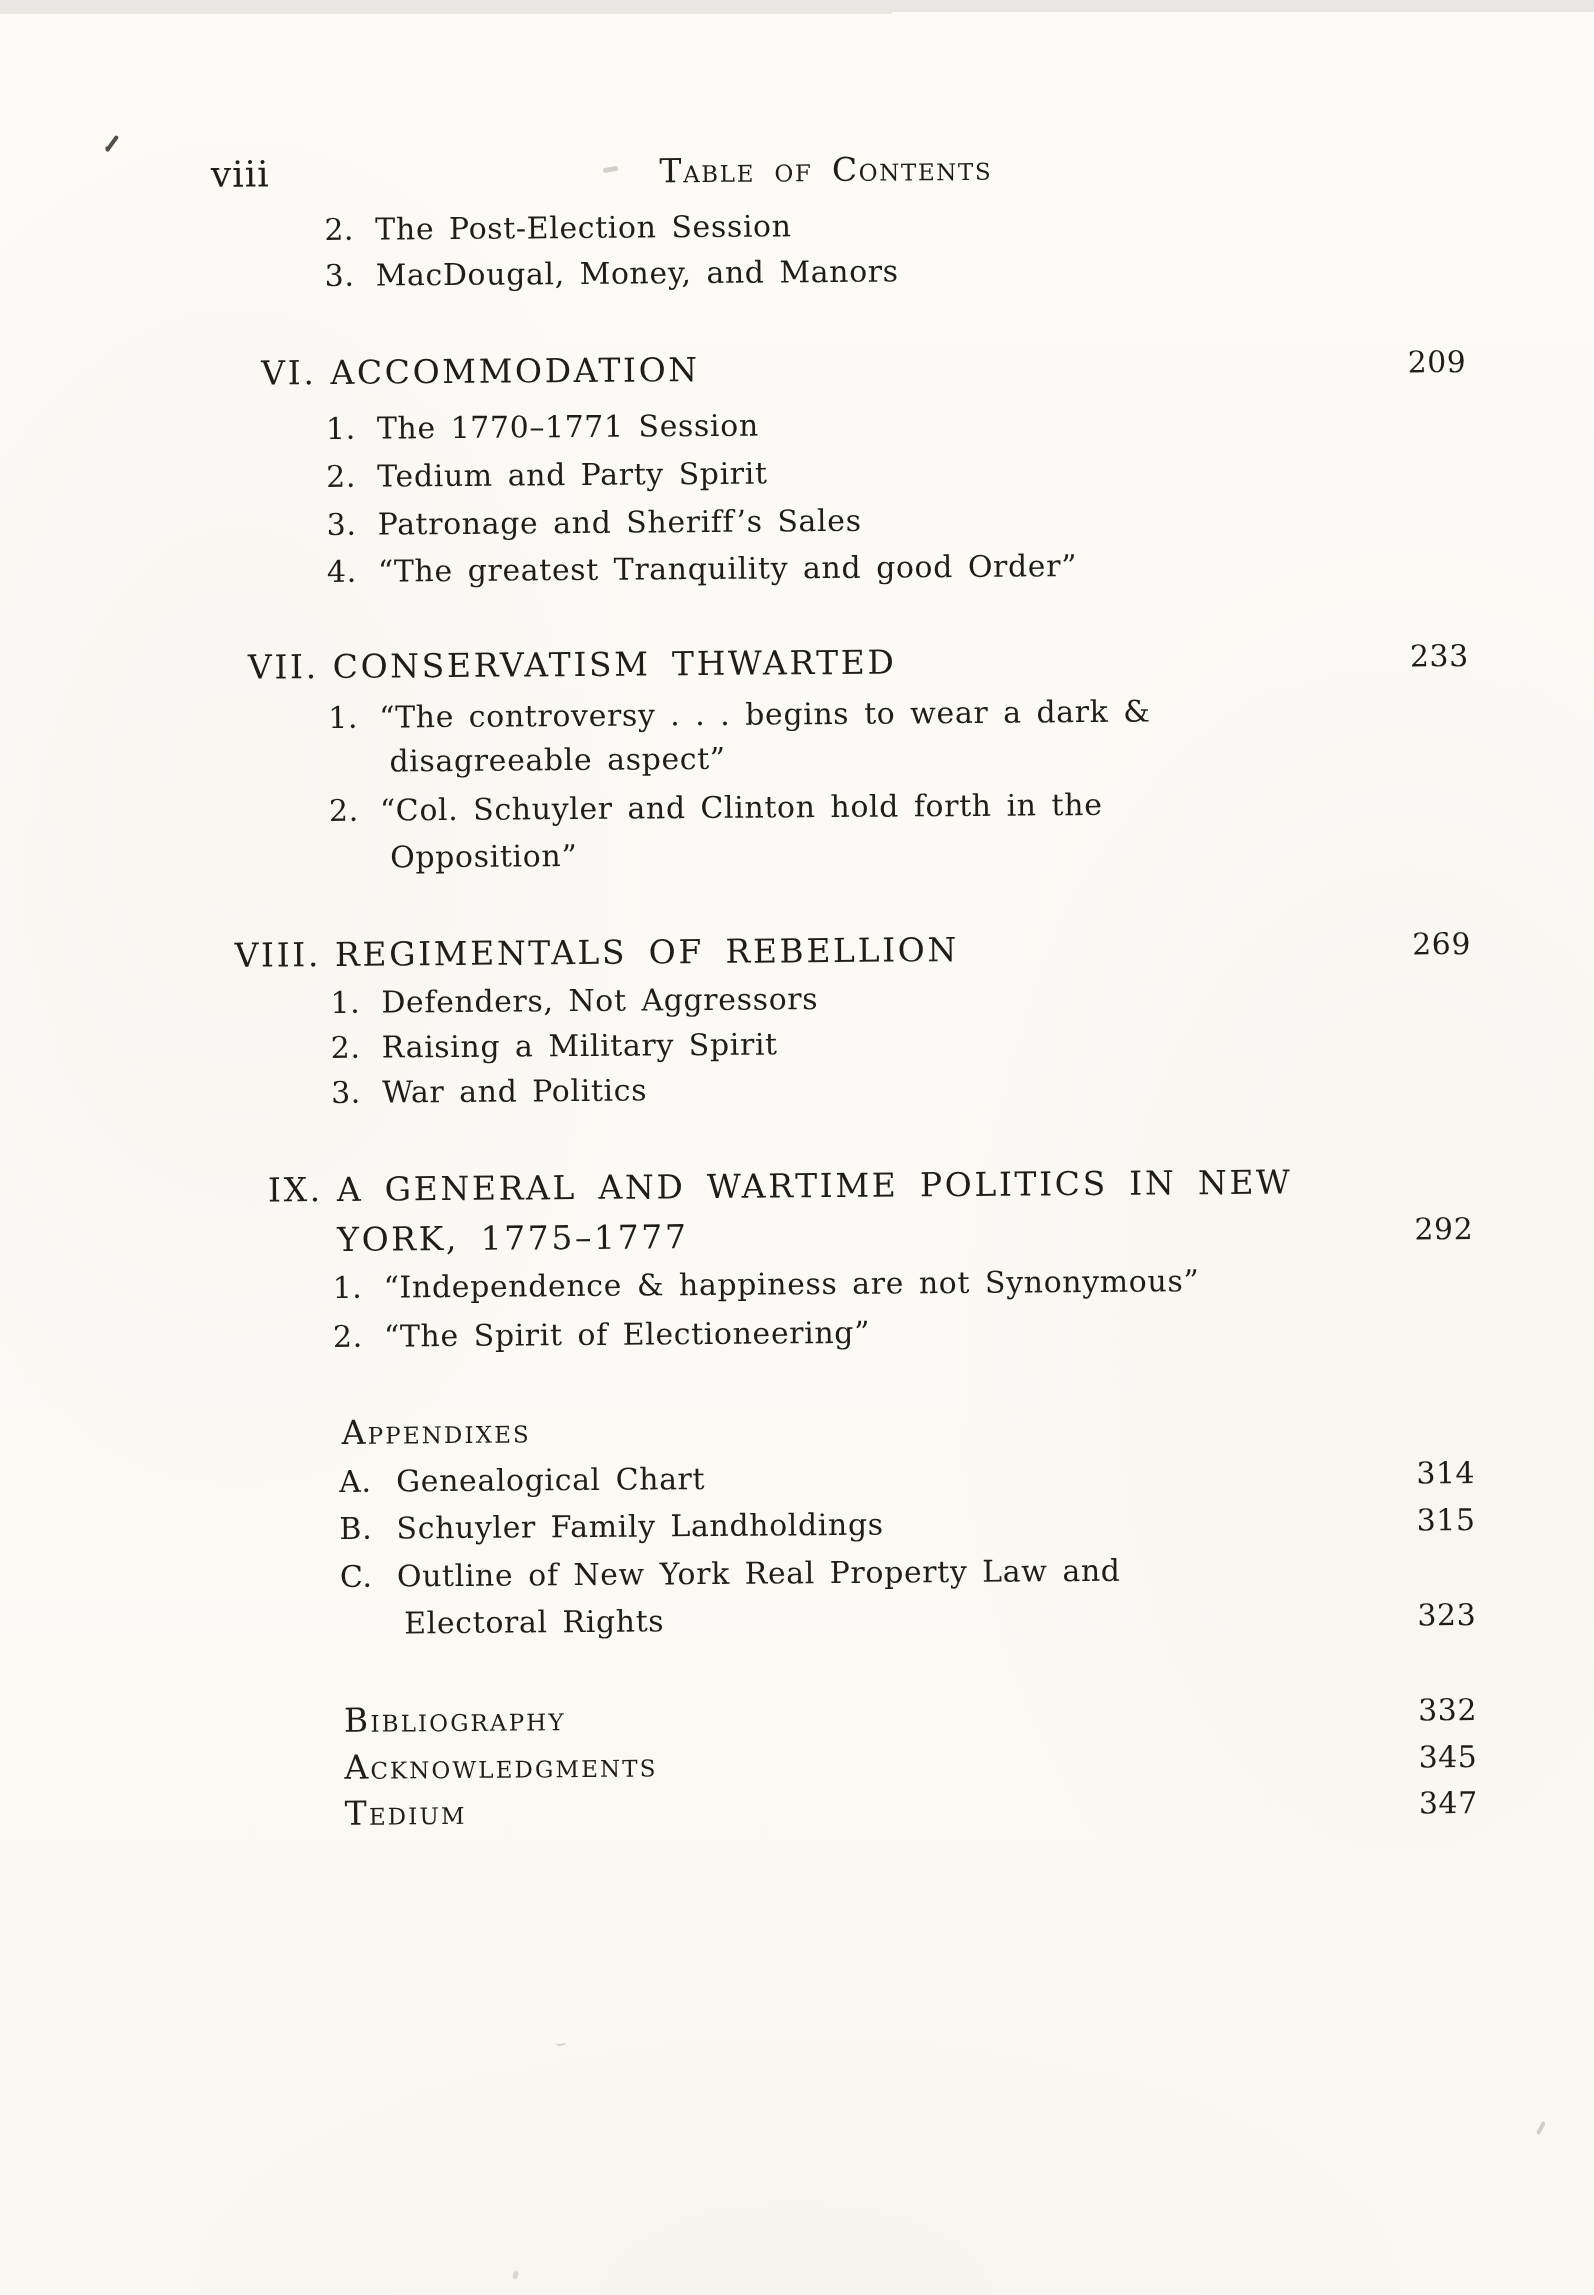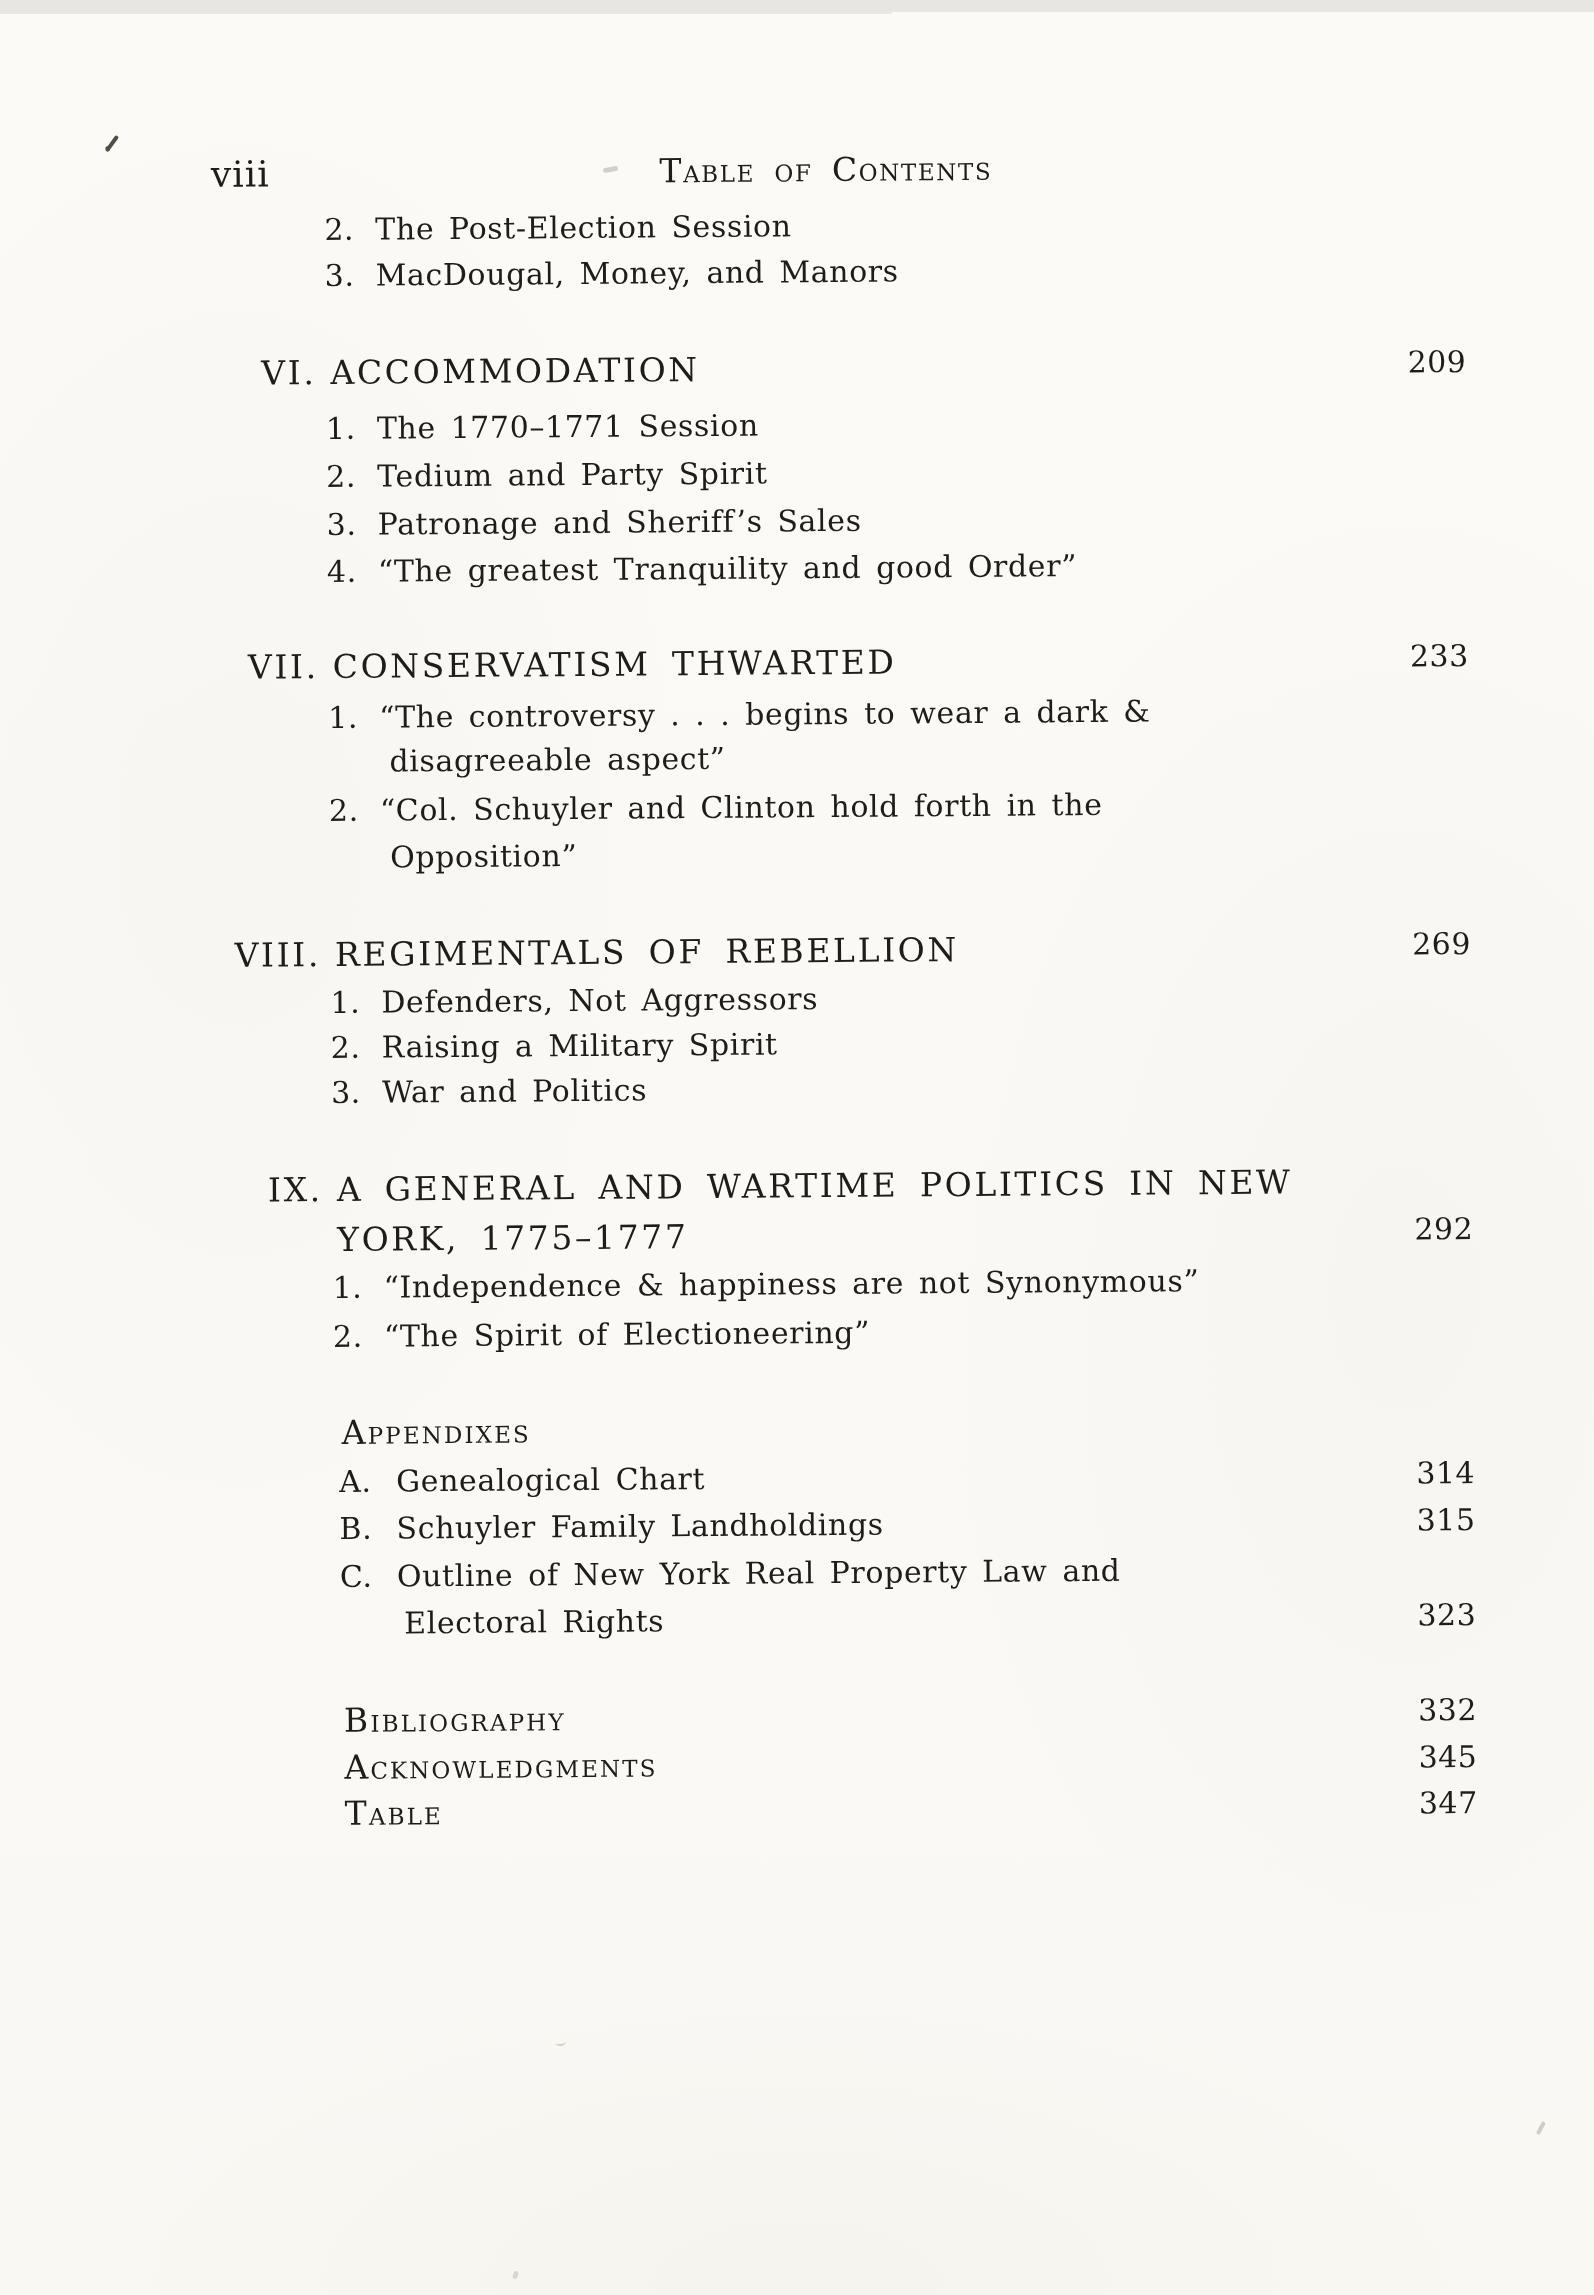--- a/index.html
+++ b/index.html
@@ -176,21 +176,21 @@
 
     <div class="line" style="top:1692px">
       <span class="bm sc">Bibliography</span>
       <span class="pageno">332</span>
     </div>
     <div class="line" style="top:1739px">
       <span class="bm sc">Acknowledgments</span>
       <span class="pageno">345</span>
     </div>
     <div class="line" style="top:1785px">
-      <span class="bm sc">Table</span>
+      <span class="bm sc">Tedium</span>
       <span class="pageno">347</span>
     </div>
 
   </div>
 
   <div class="artifact edge-line-top"></div>
   <div class="artifact tick-mark"></div>
   <div class="artifact header-dash"></div>
   <div class="artifact mark-bottom-center"></div>
   <div class="artifact mark-right-edge"></div>

